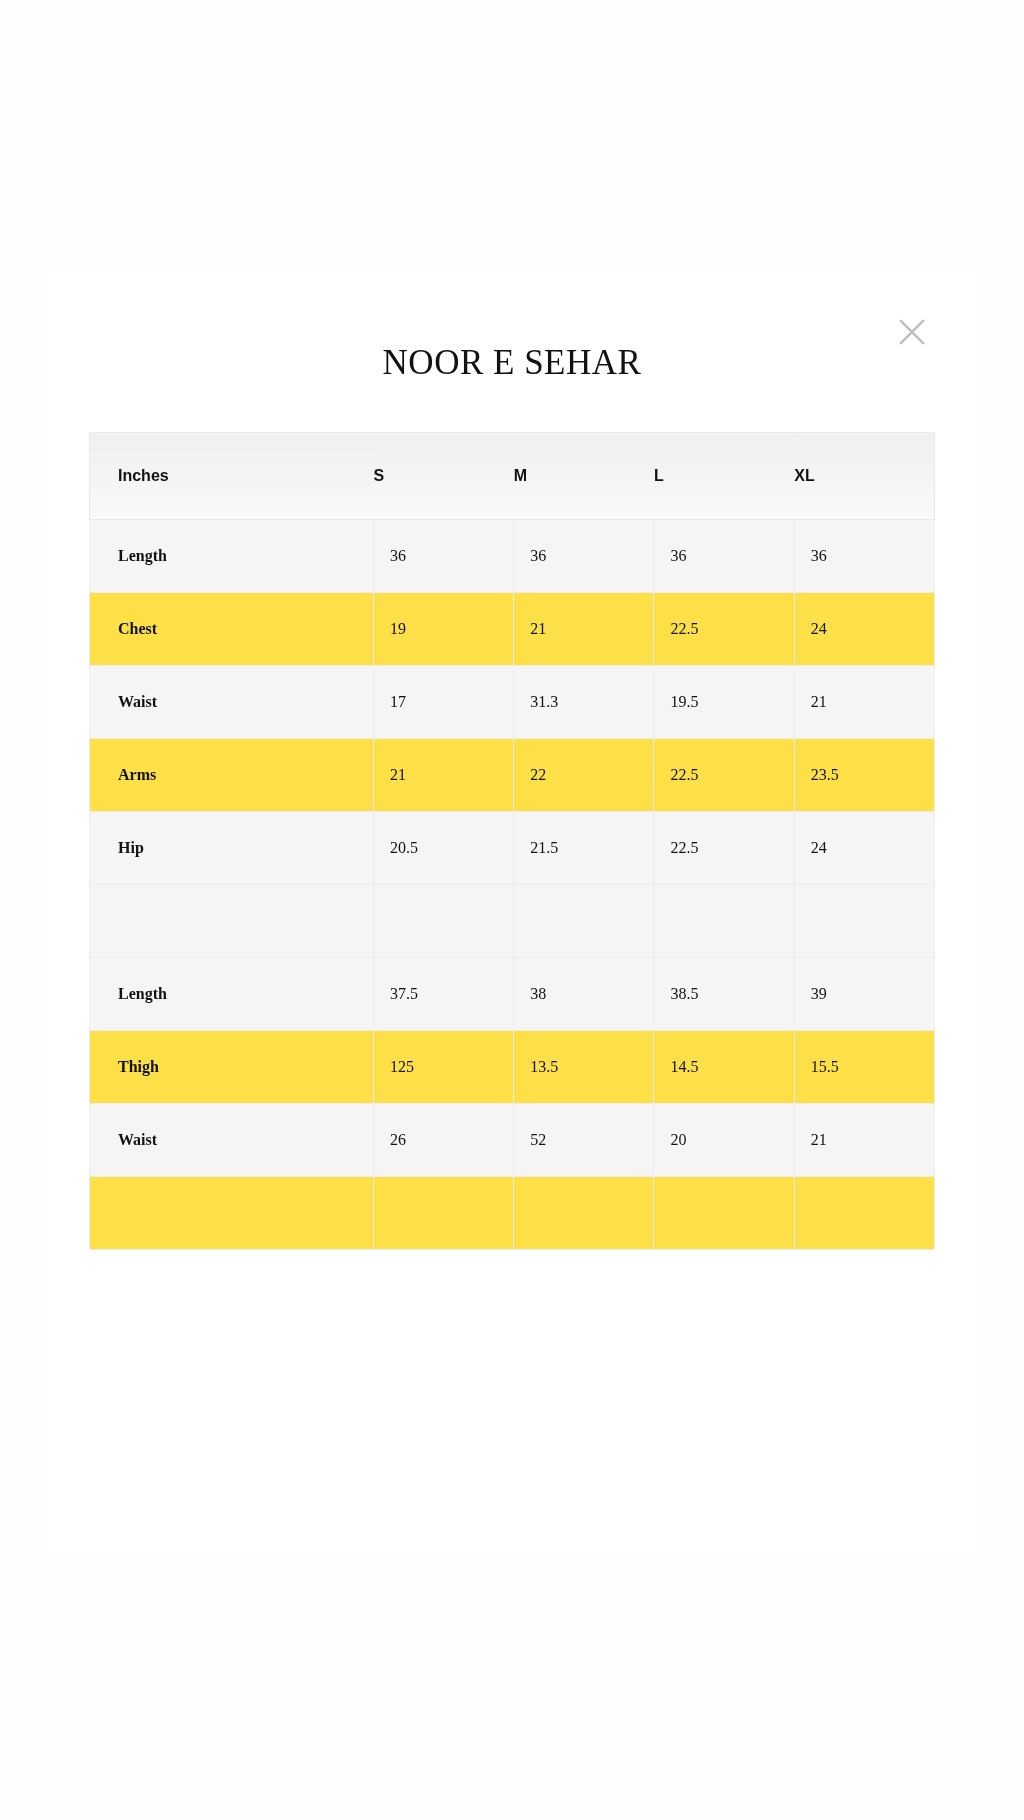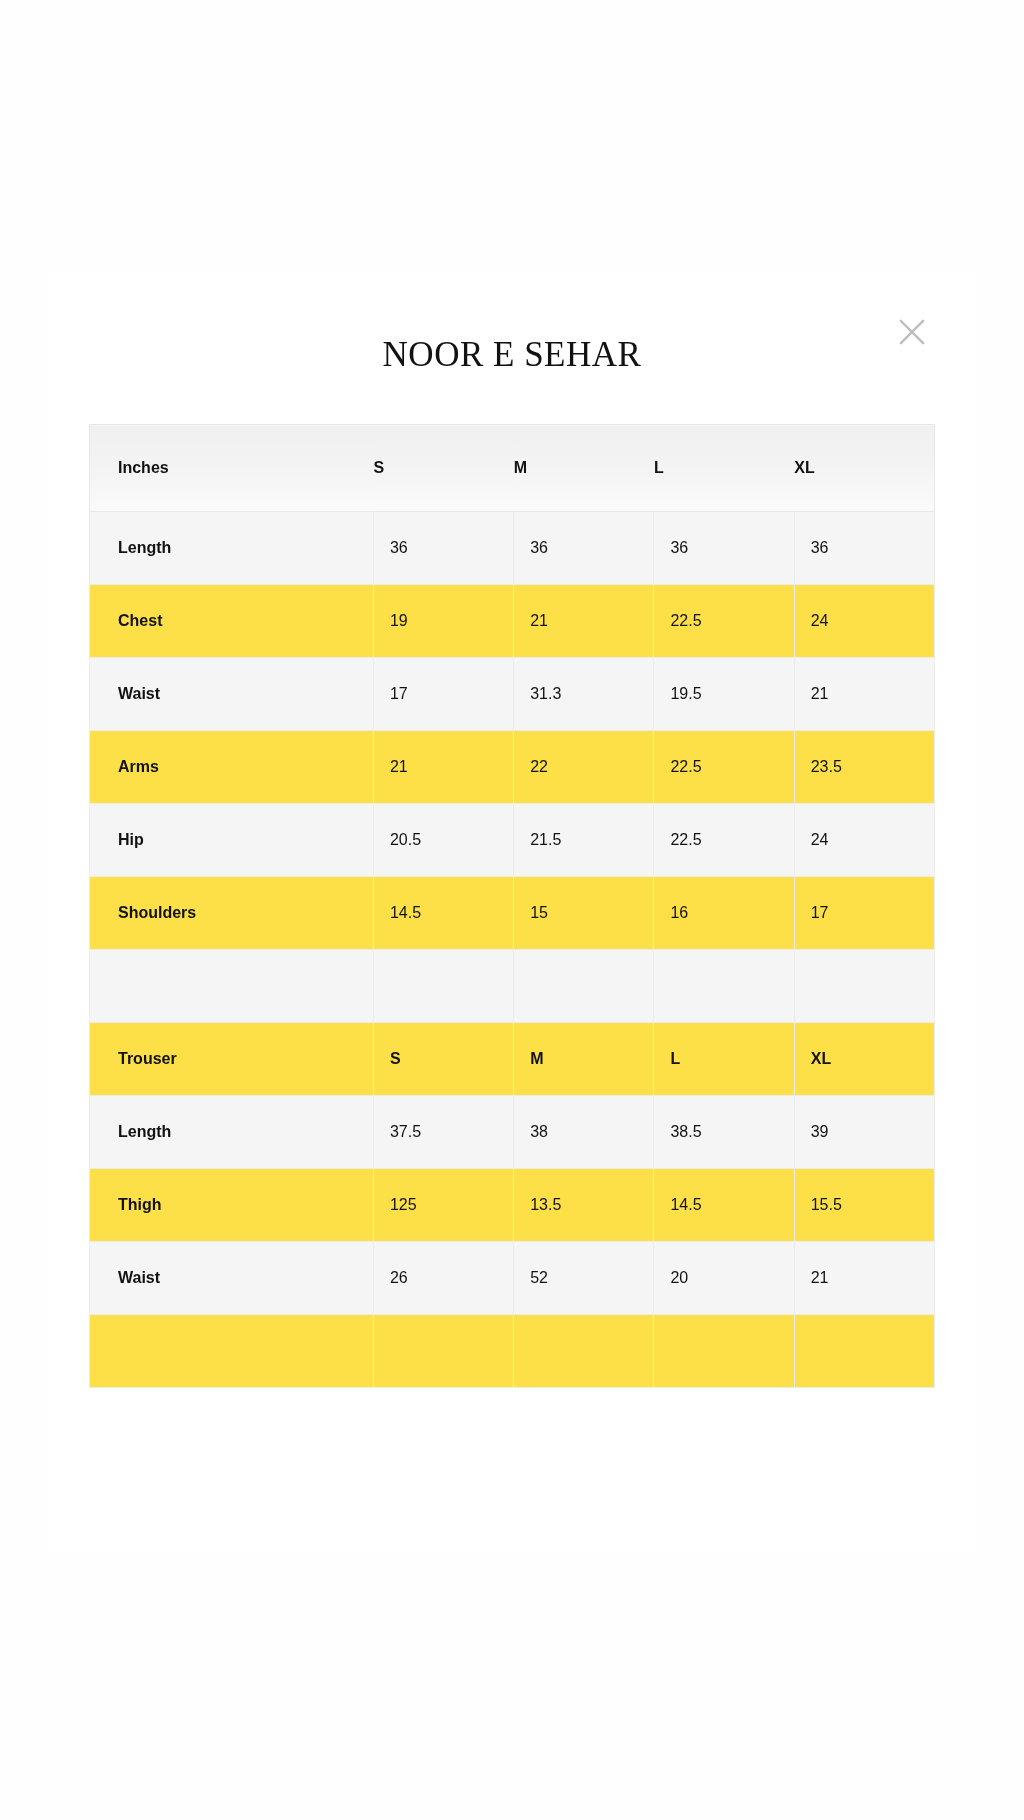--- a/index.html
+++ b/index.html
@@ -45,21 +45,21 @@
     align-items: center;
     justify-content: center;
     background: transparent;
     border: none;
     padding: 0;
   }
   .close-btn svg { display: block; }
 
   
   .chart-title {
-    margin: 4px;
+    margin: 12px;
     padding-top: 58px;
     text-align: center;
     font-family: "Liberation Serif", serif;
     font-size: 35px;
     font-weight: 400;
     letter-spacing: 0.5px;
     color: #121212;
     line-height: 1.2;
   }
 
@@ -102,20 +102,21 @@
 
   table.size-table tbody td {
     border: 1px solid #ececec;
     padding: 0 0 0 0;
     height: 72px;
     vertical-align: middle;
     font-size: 16px;
     font-weight: 400;
     color: #121212;
     background: #ffffff;
+    font-family: Liberation Serif, serif;
   }
   table.size-table tbody td.label-cell {
     font-weight: 700;
     padding-left: 28px;
   }
   table.size-table tbody td.size-cell {
     padding-left: 16px;
   }
 
   table.size-table tbody tr.row-shaded td {
@@ -196,40 +197,26 @@
             <td class="size-cell">22.5</td>
             <td class="size-cell">23.5</td>
           </tr>
           <tr class="row-shaded">
             <td class="label-cell">Hip</td>
             <td class="size-cell">20.5</td>
             <td class="size-cell">21.5</td>
             <td class="size-cell">22.5</td>
             <td class="size-cell">24</td>
           </tr>
-          <tr class="row-plain">
-            <td class="label-cell">Shoulders</td>
-            <td class="size-cell">14.5</td>
-            <td class="size-cell">15</td>
-            <td class="size-cell">16</td>
-            <td class="size-cell">17</td>
-          </tr>
           <tr class="row-shaded row-spacer">
             <td class="label-cell"></td>
             <td class="size-cell"></td>
             <td class="size-cell"></td>
             <td class="size-cell"></td>
             <td class="size-cell"></td>
-          </tr>
-          <tr class="row-plain">
-            <td class="label-cell">Trouser</td>
-            <td class="size-cell bold-val">S</td>
-            <td class="size-cell bold-val">M</td>
-            <td class="size-cell bold-val">L</td>
-            <td class="size-cell bold-val">XL</td>
           </tr>
           <tr class="row-shaded">
             <td class="label-cell">Length</td>
             <td class="size-cell">37.5</td>
             <td class="size-cell">38</td>
             <td class="size-cell">38.5</td>
             <td class="size-cell">39</td>
           </tr>
           <tr class="row-plain">
             <td class="label-cell">Thigh</td>

